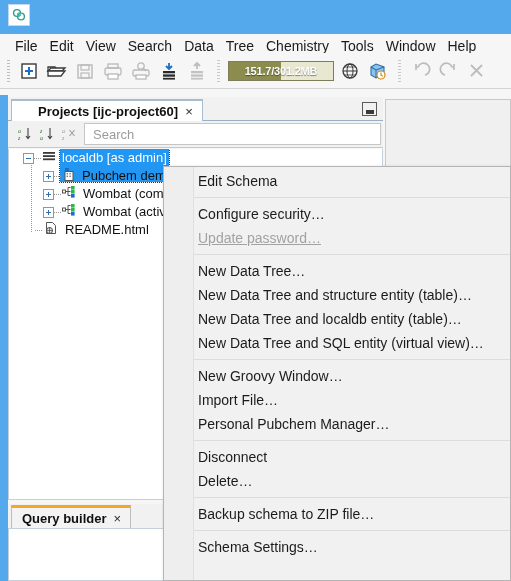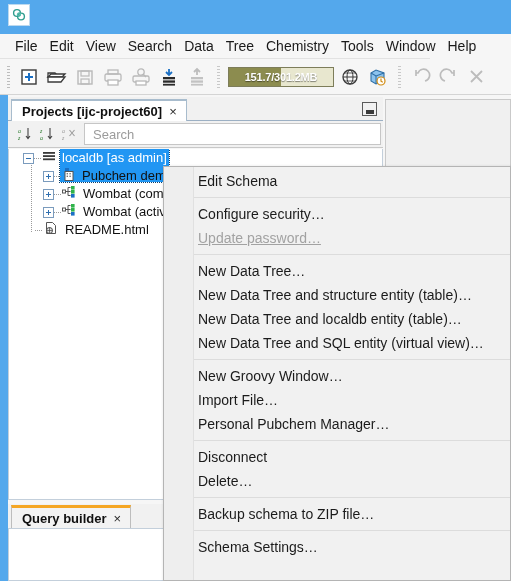--- a/index.html
+++ b/index.html
@@ -43,21 +43,21 @@
   .menubar-item {
     font-size: 14px;
     color: #1a1a1a;
     padding: 2px 6px;
     white-space: nowrap;
     line-height: 17px;
   }
 
   
   .toolbar {
-    position: absolute; left: 0; top: 59px;
+    position: absolute; left: 0; top: 53px;
     width: 511px; height: 36px;
     background: #f6f6f6;
     border-bottom: 1px solid #d4d4d4;
     display: flex; align-items: center;
   }
   .tb-grip {
     width: 3px; height: 22px; margin: 0 5px 0 7px;
     background-image: repeating-linear-gradient(to bottom, #bdbdbd 0 1px, transparent 1px 3px);
   }
   .tb-sep {
@@ -118,20 +118,21 @@
     padding: 0 9px 0 10px;
     display: flex; align-items: center; gap: 7px;
     background: #ffffff;
     border: 1px solid #a8bccd;
     border-bottom: none;
     border-top: 2px solid #a8bccd;
   }
   .panel-tab-label {
     font-size: 13px; font-weight: bold; color: #101010;
     white-space: nowrap;
+    margin-left: 16px;
   }
   .tab-close { font-size: 13px; color: #2b2b2b; line-height: 1; }
   .panel-dock-btn {
     position: absolute; right: 6px; top: 5px;
     width: 15px; height: 14px;
     border: 1px solid #5a5a5a;
     background: #f1f1f1;
     display: flex; align-items: flex-end; justify-content: center;
     padding-bottom: 1px;
   }

